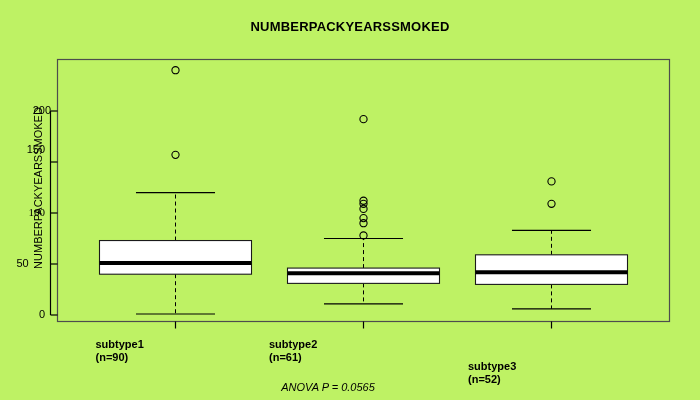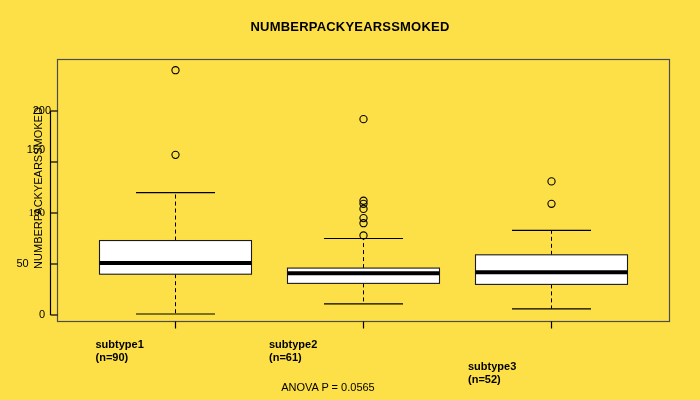--- a/index.html
+++ b/index.html
@@ -4,21 +4,21 @@
 <style>
   html, body {
     margin: 0;
     padding: 0;
     background: #ffffff;
   }
   #root {
     position: relative;
     width: 700px;
     height: 400px;
-    background: #fde047;
+    background: #bef264;
     font-family: "Liberation Sans", sans-serif;
     overflow: hidden;
   }
   #plot-title {
     position: absolute;
     left: 0;
     top: 19px;
     width: 700px;
     text-align: center;
     font-size: 13px;
@@ -39,20 +39,21 @@
     white-space: nowrap;
   }
   #anova-caption {
     position: absolute;
     left: 0;
     top: 381px;
     width: 656px;
     text-align: center;
     font-size: 11px;
     color: #000000;
+    font-style: italic;
   }
   #plot-svg {
     position: absolute;
     left: 0;
     top: 0;
   }
   .xtick-label {
     position: absolute;
     text-align: left;
     font-size: 11px;

